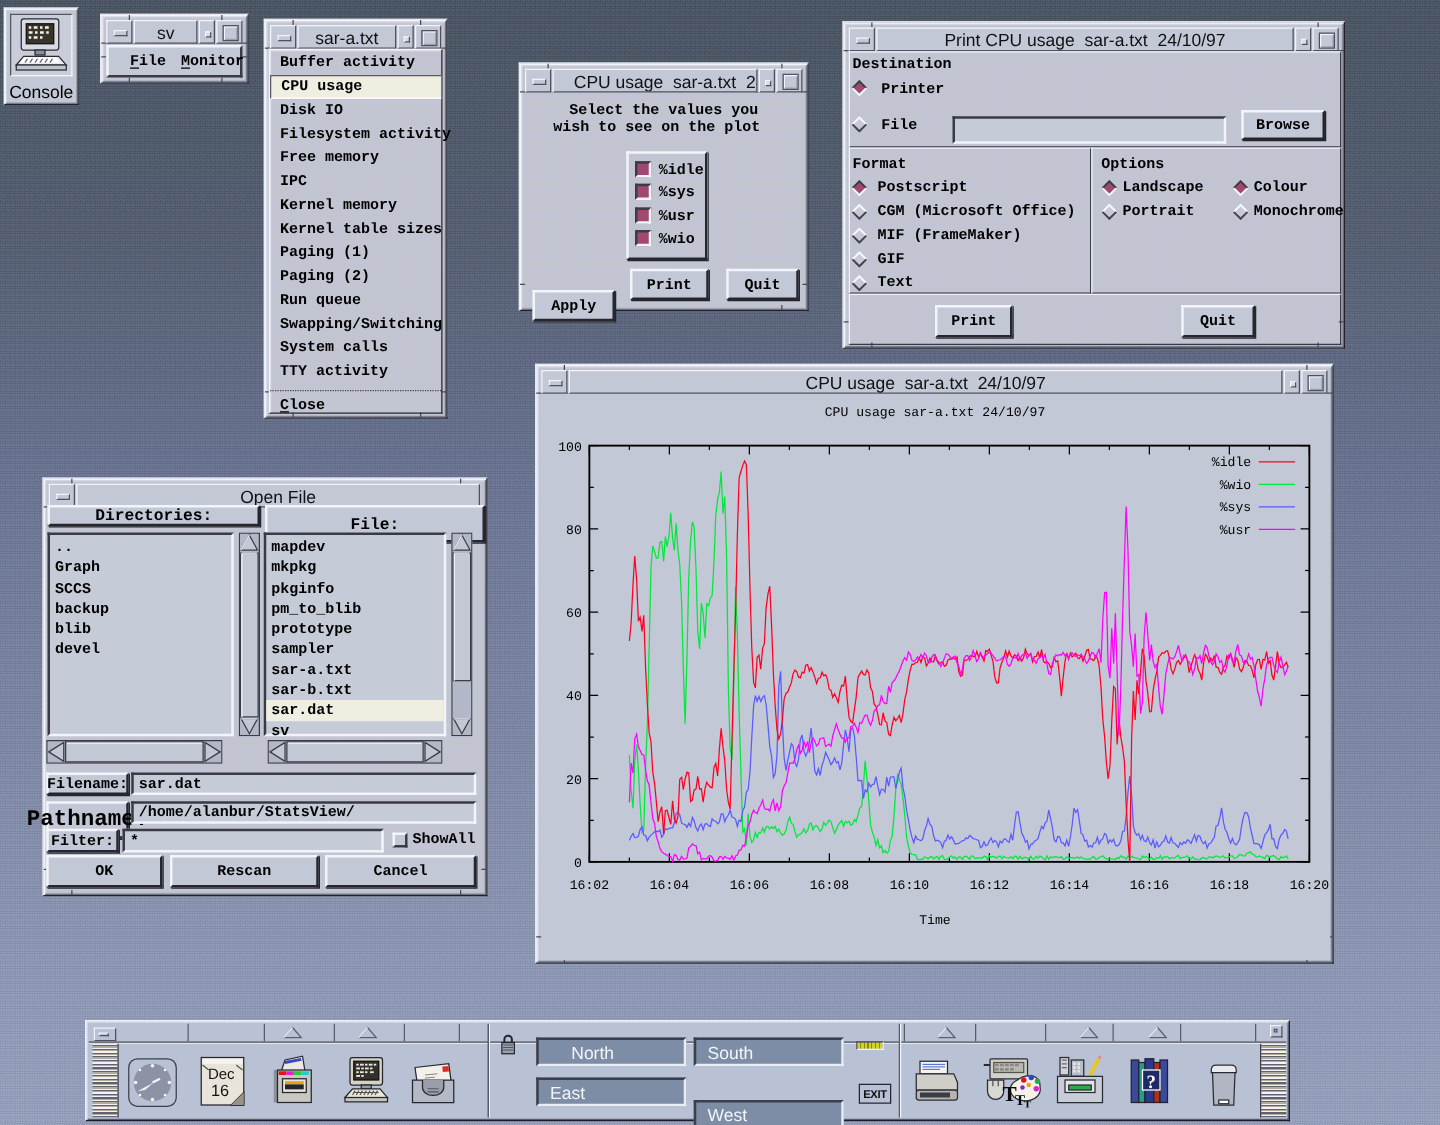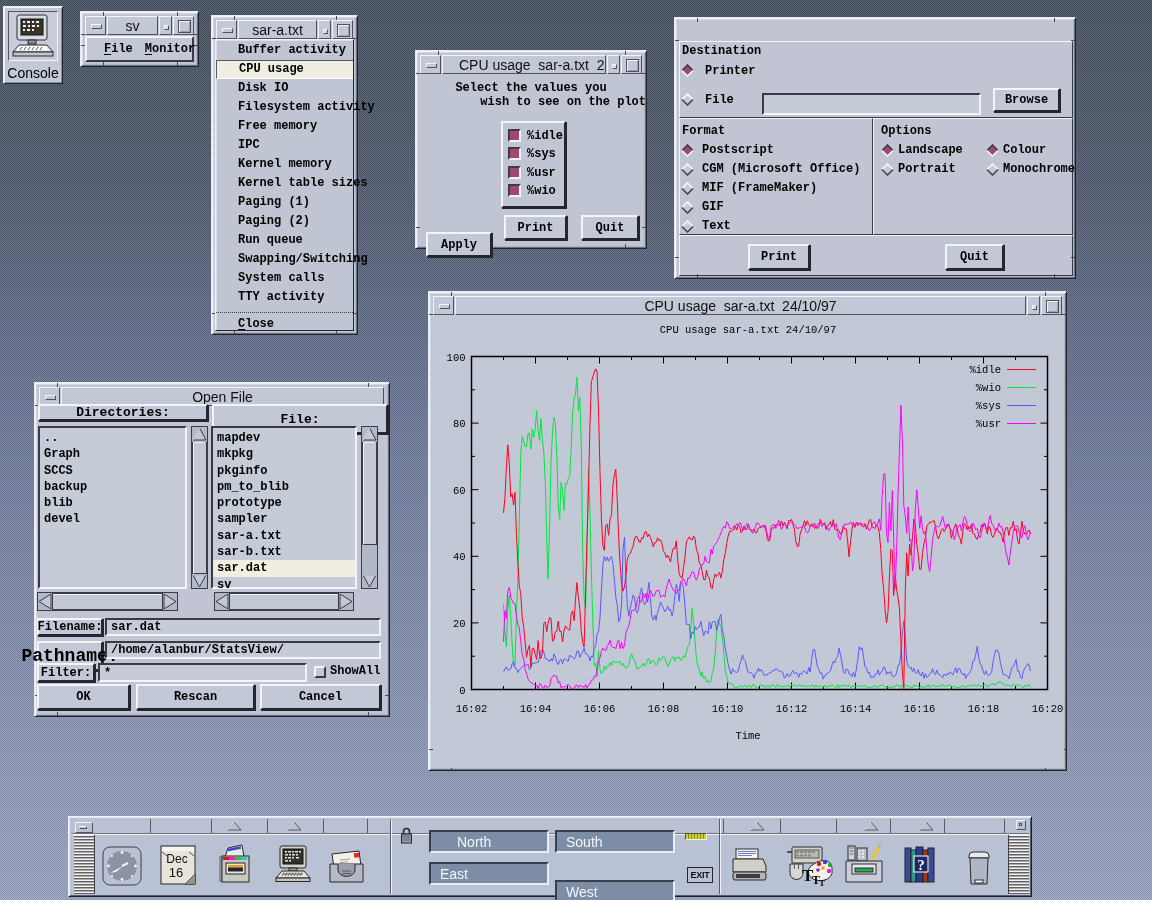--- a/index.html
+++ b/index.html
@@ -14,21 +14,21 @@
 .tmin:before{content:"";position:absolute;left:5px;top:7px;width:9px;height:3px;background:#c3c8d6;border:1px solid;border-color:#f2f4fa #50505e #50505e #f2f4fa;}
 .ttl{flex:1;margin:0 1px;display:flex;align-items:center;justify-content:center;font-family:"Liberation Sans",sans-serif;font-size:14px;color:#111;white-space:pre;}
 .tdot{width:13px;margin-right:1px;}
 .tdot:before{content:"";position:absolute;left:4px;top:8px;width:3px;height:3px;background:#d8dbe5;border:1px solid;border-color:#f2f4fa #50505e #50505e #f2f4fa;}
 .tmax{width:21px;}
 .tmax:before{content:"";position:absolute;left:4px;top:3px;width:11px;height:11px;border:1px solid #50505e;box-shadow:inset 1px 1px 0 #f2f4fa, inset -1px -1px 0 #9aa0b0;}
 .rz{border:2px solid;border-color:#f2f4fa #3a3a46 #3a3a46 #f2f4fa;background:#c3c8d6;}
 .btn{position:absolute;border:2px solid;border-color:#f2f4fa #26262e #26262e #f2f4fa;box-shadow:1px 1px 0 #26262e;background:#c3c8d6;display:flex;align-items:center;justify-content:center;font-weight:bold;font-size:12px;color:#000;}
 .fld{position:absolute;border:2px solid;border-color:#3a3a46 #f2f4fa #f2f4fa #3a3a46;background:#c6cbd8;display:flex;align-items:center;padding-left:4px;font-weight:bold;font-size:12px;color:#000;white-space:pre;}
 .lbl{position:absolute;font-weight:bold;font-size:12px;color:#000;white-space:pre;}
-.mitem{height:19px;line-height:19px;padding-left:22px;font-weight:bold;font-size:12px;color:#000;white-space:pre;}
+.mitem{height:19px;line-height:19px;padding-left:8px;font-weight:bold;font-size:12px;color:#000;white-space:pre;}
 .hl{background:#f0ede1;border-top:1px solid #5a5a66;border-left:1px solid #5a5a66;border-bottom:1px solid #fff;height:19px;line-height:17px;}
 .ck{position:absolute;width:13px;height:13px;background:#a1486e;border:2px solid;border-color:#3c3c46 #f2f4fa #f2f4fa #3c3c46;}
 u{text-decoration:underline;text-underline-offset:2px;}
 </style></head>
 <body>
 <div class="dith"></div>
 
 <div style="position:absolute;left:3px;top:6px;width:60px;height:78px;background:#c3c8d6;border:1px solid;border-color:#eef1f8 #23232c #23232c #eef1f8;box-shadow:inset 1px 1px 0 #f2f4fa,inset -1px -1px 0 #8a8fa0;">
  <div style="position:absolute;left:4px;top:4px;width:50px;height:50px;background:#c9cdda;border:1px solid;border-color:#55555f #f2f4fa #f2f4fa #55555f;">
   <svg width="48" height="48" viewBox="0 0 48 48">
@@ -129,21 +129,21 @@
     <i style="position:absolute;top:22px;right:0;width:4px;height:1px;background:#4a4a56;"></i>
     <i style="position:absolute;top:176px;left:0;width:4px;height:1px;background:#4a4a56;"></i>
     <i style="position:absolute;top:176px;right:0;width:4px;height:1px;background:#4a4a56;"></i>
  <div class="tbar">
       <div class="tb tmin"></div>
       <div class="tb ttl" style="justify-content:flex-start;padding-left:16px;overflow:hidden;">CPU usage  sar-a.txt  24/10/97</div>
       <div class="tb tdot"></div>
       <div class="tb tmax"></div>
     </div>
  <div class="lbl" style="left:0;right:0;top:30px;text-align:center;">Select the values you</div>
- <div class="lbl" style="left:0;right:0;top:44px;text-align:right;">wish to see on the plot</div>
+ <div class="lbl" style="left:0;right:11px;top:44px;text-align:center;">wish to see on the plot</div>
  <div style="position:absolute;left:85px;top:70px;width:65px;height:87px;border:2px solid;border-color:#f2f4fa #26262e #26262e #f2f4fa;box-shadow:1px 1px 0 #26262e;">
   <div class="ck" style="left:5px;top:6px;"></div>
       <div class="lbl" style="left:24px;top:6px;">%idle</div>
   <div class="ck" style="left:5px;top:24px;"></div>
       <div class="lbl" style="left:24px;top:24px;">%sys</div>
   <div class="ck" style="left:5px;top:43px;"></div>
       <div class="lbl" style="left:24px;top:43px;">%usr</div>
   <div class="ck" style="left:5px;top:61px;"></div>
       <div class="lbl" style="left:24px;top:61px;">%wio</div>
  </div>
@@ -154,20 +154,26 @@
 
 <div class="mwin" style="left:674px;top:17px;width:402px;height:262px;">
     <i style="position:absolute;left:22px;top:0;width:1px;height:4px;background:#4a4a56;"></i>
     <i style="position:absolute;left:22px;bottom:0;width:1px;height:4px;background:#4a4a56;"></i>
     <i style="position:absolute;left:379px;top:0;width:1px;height:4px;background:#4a4a56;"></i>
     <i style="position:absolute;left:379px;bottom:0;width:1px;height:4px;background:#4a4a56;"></i>
     <i style="position:absolute;top:22px;left:0;width:4px;height:1px;background:#4a4a56;"></i>
     <i style="position:absolute;top:22px;right:0;width:4px;height:1px;background:#4a4a56;"></i>
     <i style="position:absolute;top:239px;left:0;width:4px;height:1px;background:#4a4a56;"></i>
     <i style="position:absolute;top:239px;right:0;width:4px;height:1px;background:#4a4a56;"></i>
+ <div class="tbar">
+      <div class="tb tmin"></div>
+      <div class="tb ttl">Print CPU usage  sar-a.txt  24/10/97</div>
+      <div class="tb tdot"></div>
+      <div class="tb tmax"></div>
+    </div>
  <div style="position:absolute;left:4px;top:23px;width:394px;height:77px;border:1px solid;border-color:#f2f4fa #3a3a46 #3a3a46 #f2f4fa;"></div>
  <div style="position:absolute;left:4px;top:100px;width:194px;height:117px;border:1px solid;border-color:#f2f4fa #3a3a46 #3a3a46 #f2f4fa;"></div>
  <div style="position:absolute;left:198px;top:100px;width:200px;height:117px;border:1px solid;border-color:#f2f4fa #3a3a46 #3a3a46 #f2f4fa;"></div>
  <div style="position:absolute;left:4px;top:217px;width:394px;height:41px;border:1px solid;border-color:#f2f4fa #3a3a46 #3a3a46 #f2f4fa;"></div>
 
  <div class="lbl" style="left:7px;top:26px;">Destination</div>
  <svg style="position:absolute;left:6px;top:46px;" width="13" height="13">
       <polygon points="6.5,1 12,6.5 6.5,12 1,6.5" fill="#a1486e"></polygon>
       <path d="M1 6.5 L6.5 1 L12 6.5" fill="none" stroke="#3c3c46" stroke-width="1.6"></path>
       <path d="M12 6.5 L6.5 12 L1 6.5" fill="none" stroke="#f2f4fa" stroke-width="1.6"></path>

